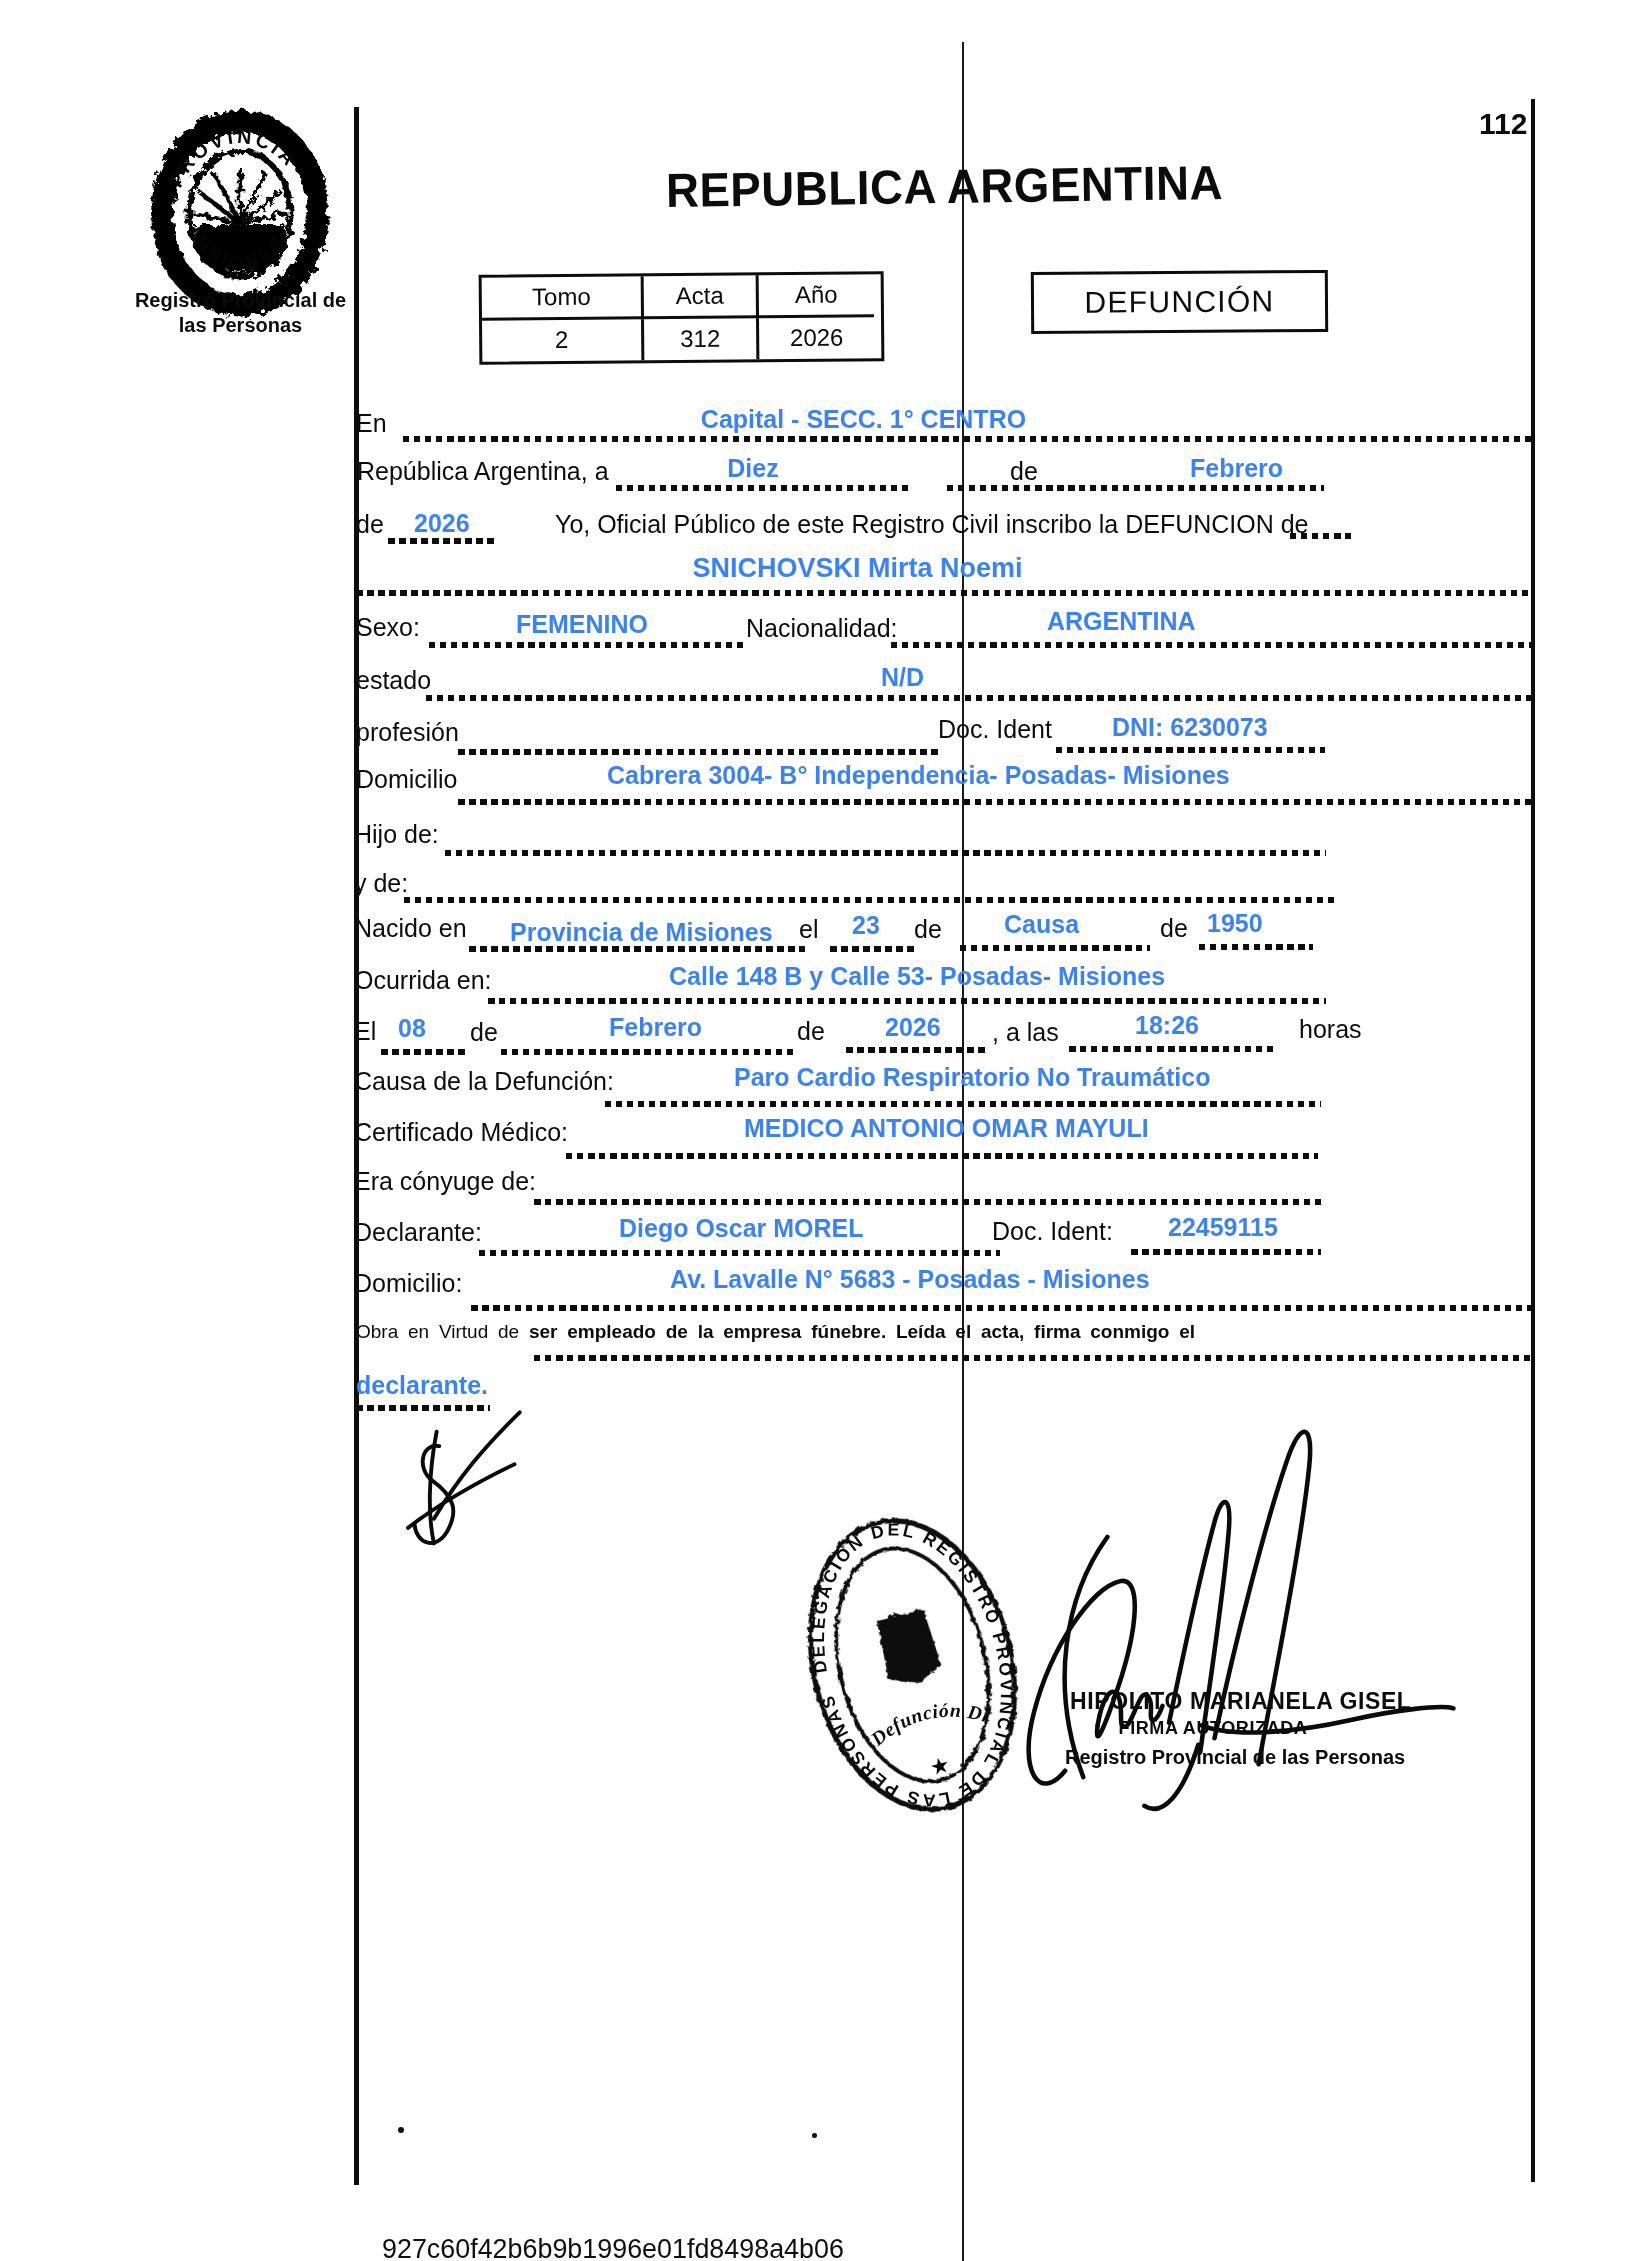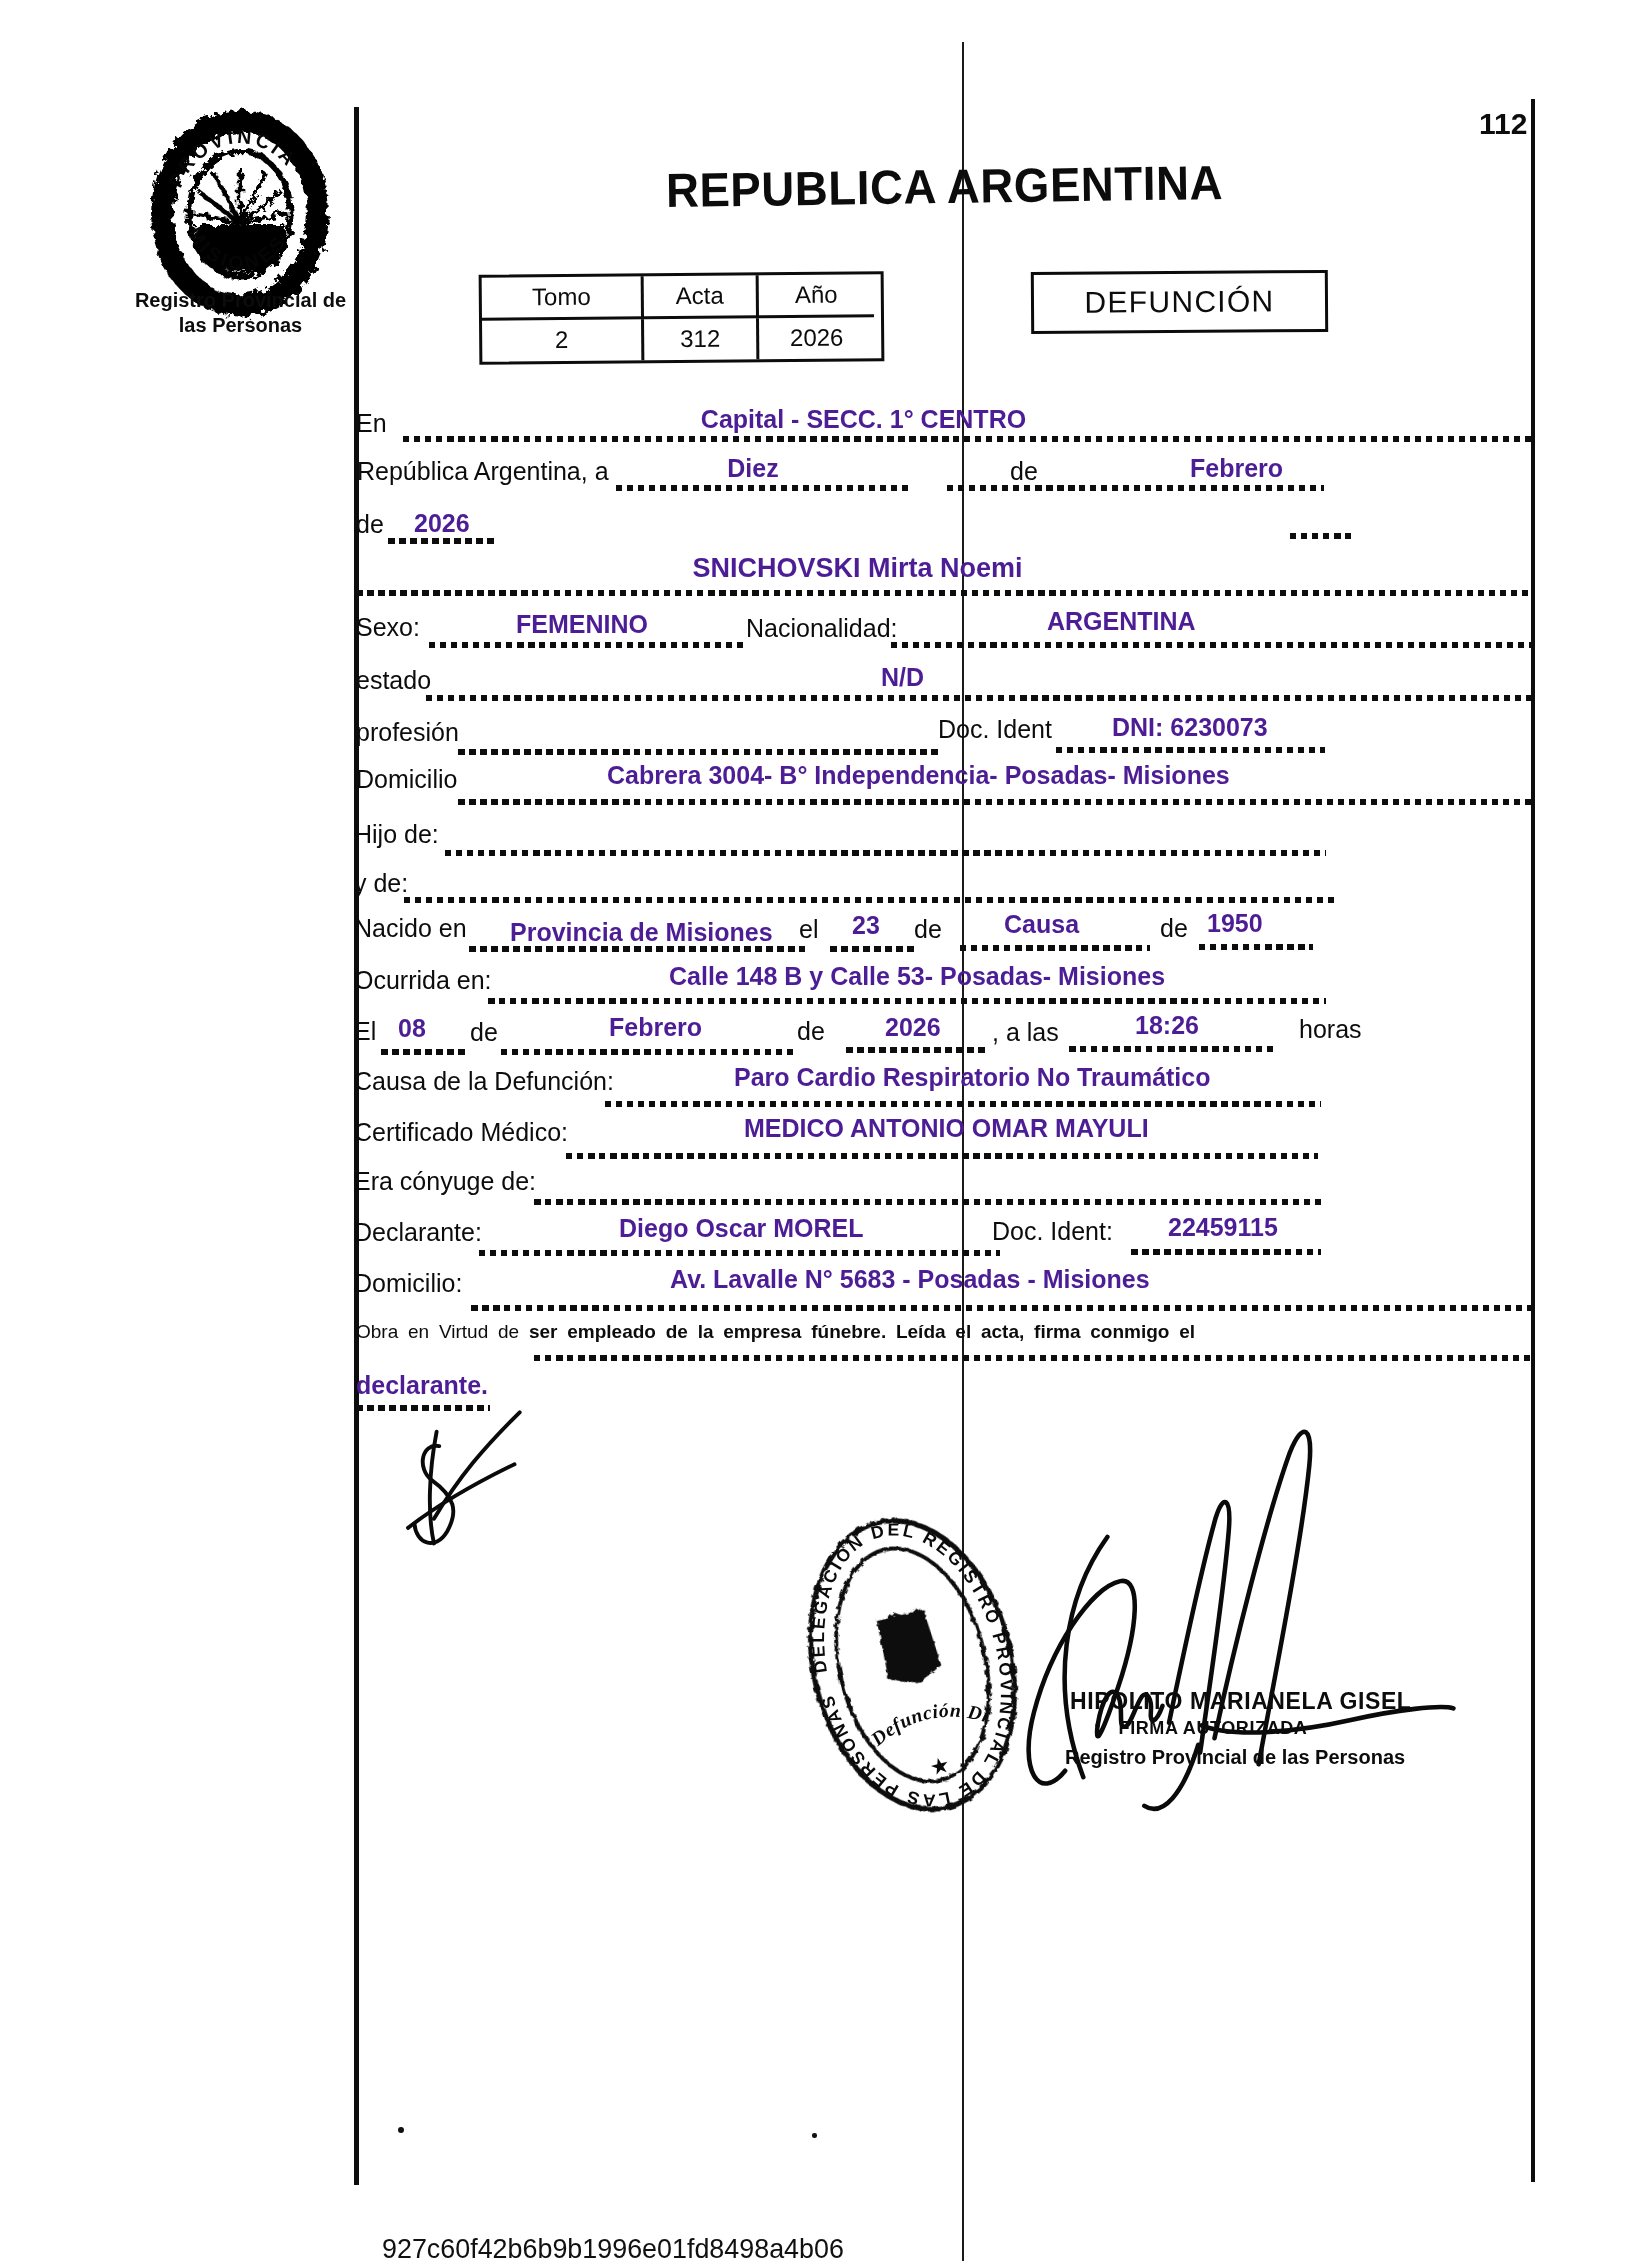--- a/index.html
+++ b/index.html
@@ -1,20 +1,20 @@
 <!DOCTYPE html>
 <html style="font-size:10.4px"><head>
 <meta charset="utf-8">
 <style>
   html,body{margin:0;padding:0;background:#ffffff;}
   .page{position:relative;width:1629px;height:2261px;background:#ffffff;overflow:hidden;
         font-family:"Liberation Sans",sans-serif;color:#0c0c0c;margin-top:24px;}
   .abs{position:absolute;white-space:nowrap;}
   .lab{position:absolute;font-size:25px;line-height:1.05;color:#0c0c0c;white-space:nowrap;}
-  .val{position:absolute;font-size:25px;line-height:1.05;font-weight:bold;color:#4c1d95;white-space:nowrap;}
+  .val{position:absolute;font-size:25px;line-height:1.05;font-weight:bold;color:#3b82f6;white-space:nowrap;}
   .ctr{text-align:center;}
   .b{font-weight:bold;}
   .dl{position:absolute;height:5.8px;background-image:repeating-linear-gradient(90deg,#0d0d0d 0 6.5px,transparent 6.5px 11px);}
   .vline{position:absolute;background:#0d0d0d;}
   .pagenum{position:absolute;font-size:30px;font-weight:bold;}
   .title{position:absolute;left:571px;top:135px;width:747px;text-align:center;font-size:48px;font-weight:bold;
          transform:scaleX(0.95) rotate(-0.8deg);transform-origin:center;letter-spacing:0.6px;}
   .acta-table{position:absolute;left:479px;top:249px;width:399px;border:3.2px solid #0c0c0c;transform:rotate(-0.5deg);}
   .acta-row{display:flex;}
   .acta-cell{font-size:24px;text-align:center;padding:5.8px 0 6.5px 0;border-right:3.2px solid #0c0c0c;box-sizing:border-box;}
@@ -101,20 +101,21 @@
 
   <div class="lab" style="left:357px;top:434px;">República Argentina, a</div>
   <div class="val ctr" style="left:675px;top:431px;width:156px;">Diez</div>
   <div class="lab" style="left:1010px;top:434px;">de</div>
   <div class="val ctr" style="left:1136px;top:431px;width:201px;">Febrero</div>
   <div class="dl" style="left:616px;top:461px;width:297px;"></div>
   <div class="dl" style="left:947px;top:461px;width:377px;"></div>
 
   <div class="lab" style="left:356px;top:487px;">de</div>
   <div class="val" style="left:414px;top:486px;">2026</div>
+  <div class="lab" style="left:555px;top:487px;">Yo, Oficial Público de este Registro Civil inscribo la DEFUNCION de</div>
   <div class="dl" style="left:388px;top:514px;width:109px;"></div>
   <div class="dl" style="left:1290px;top:509px;width:62px;"></div>
 
   <div class="val ctr" style="left:643px;top:530px;width:429px;font-size:27px;">SNICHOVSKI Mirta Noemi</div>
   <div class="dl" style="left:356px;top:566px;width:1177px;"></div>
 
   <div class="lab" style="left:356px;top:590px;">Sexo:</div>
   <div class="val" style="left:516px;top:587px;">FEMENINO</div>
   <div class="lab" style="left:746px;top:591px;">Nacionalidad:</div>
   <div class="val" style="left:1047px;top:584px;">ARGENTINA</div>

